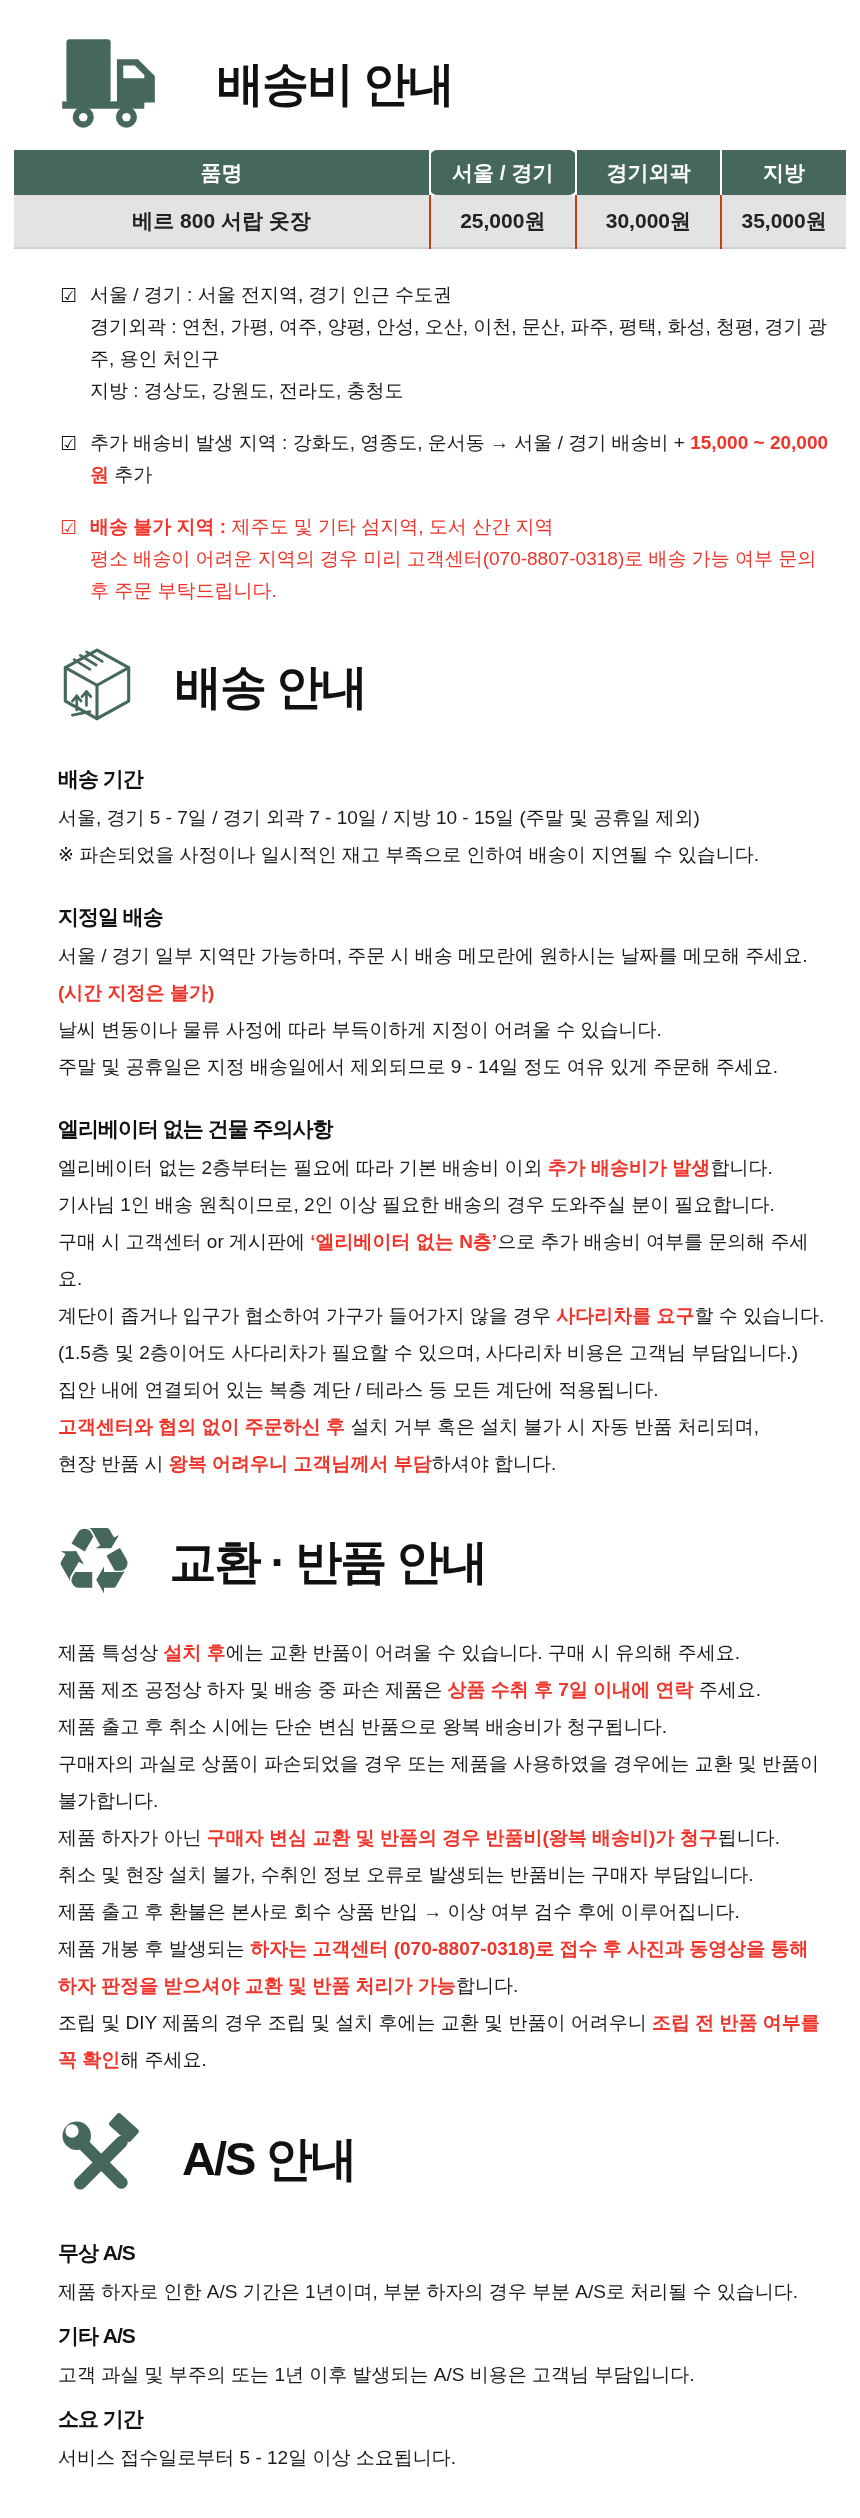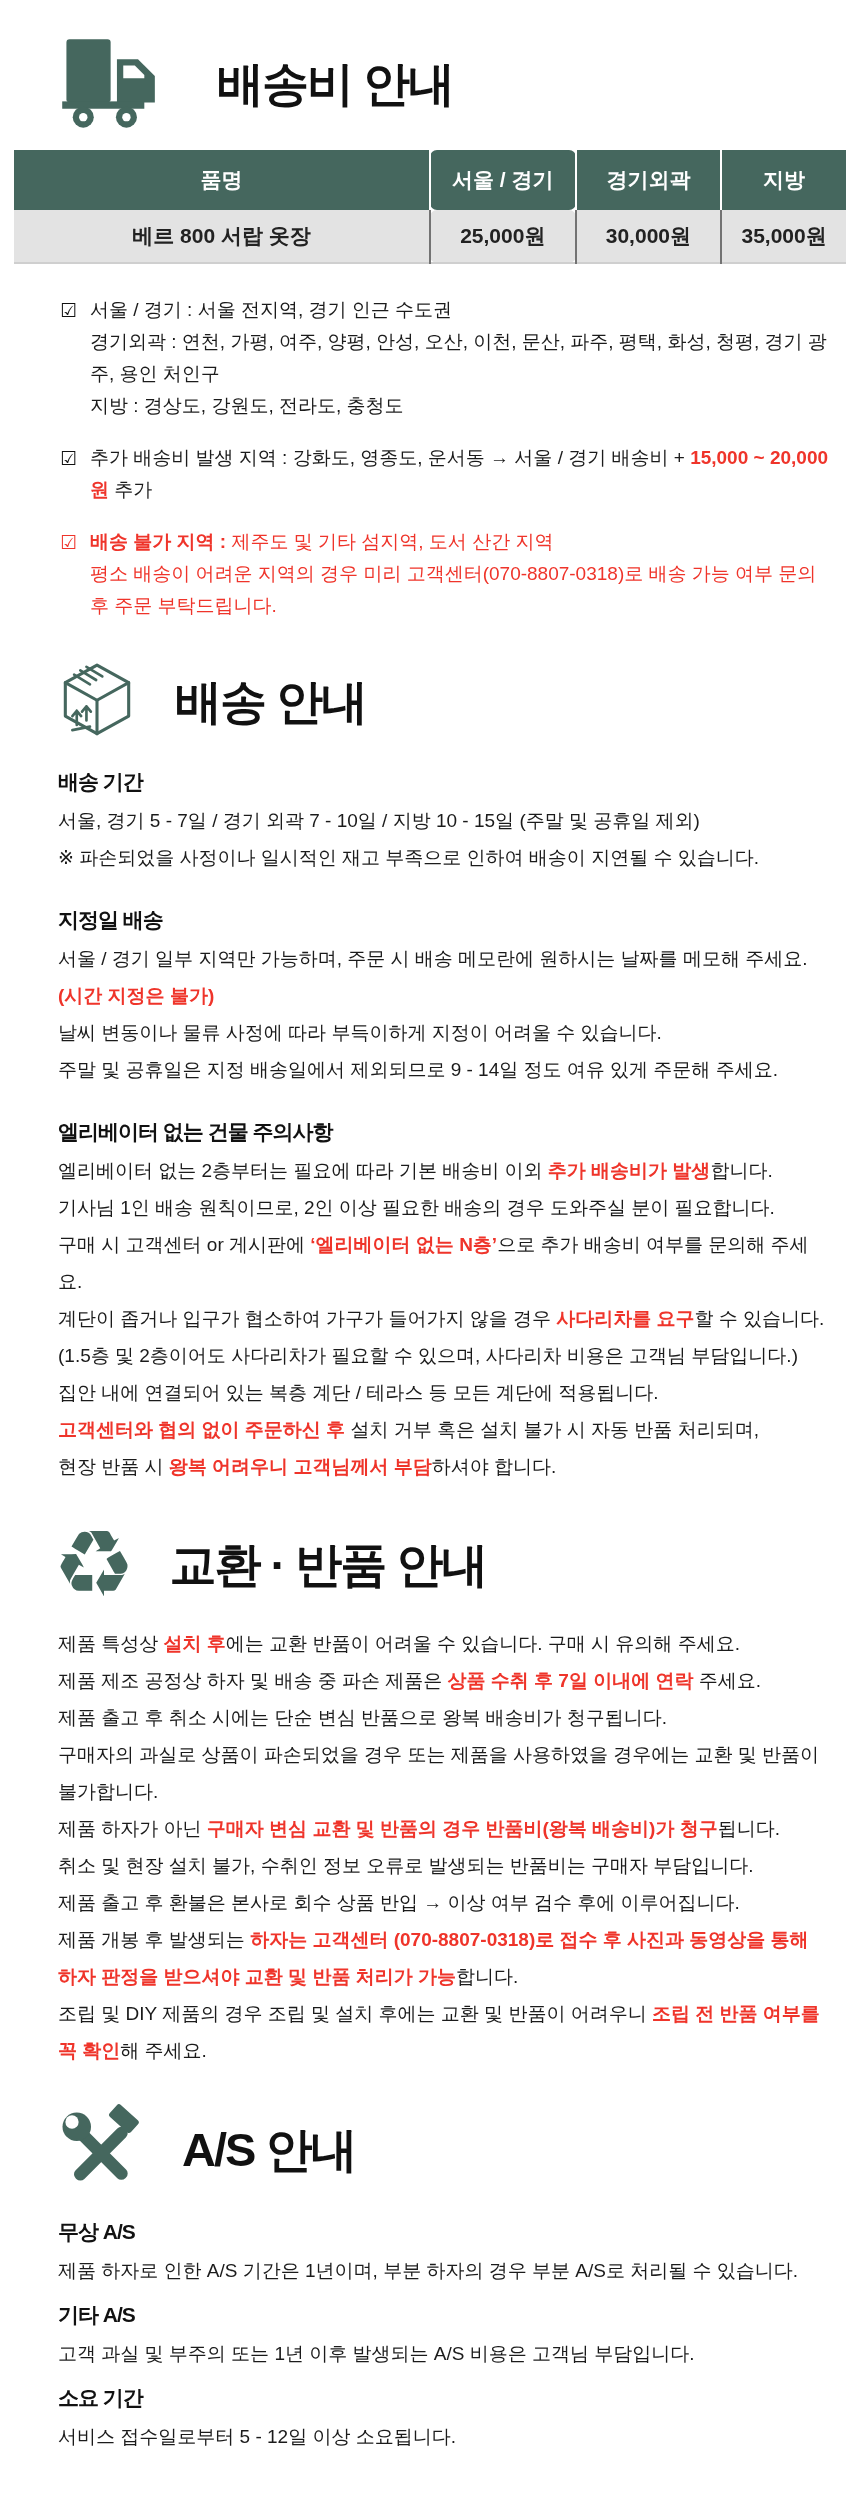--- a/index.html
+++ b/index.html
@@ -33,43 +33,43 @@
 
   
   .fee-table{
     width:832px;margin:16px 14px 0 14px;
     border-collapse:collapse;table-layout:fixed;
     border-bottom:2px solid #cfcfcf;
   }
   .fee-table th{
     background:var(--green);color:#fff;
     font-size:21px;font-weight:700;
-    height:60px;border-left:2px solid #fff;
+    height:45px;border-left:2px solid #fff;
   }
   .fee-table th:first-child{border-left:none;}
   .fee-table td{
     background:var(--row-bg);
     font-size:21px;font-weight:700;color:#222;
-    height:53px;text-align:center;border-left:2px solid #737373;
+    height:53px;text-align:center;border-left:2px solid #c2410c;
   }
   .fee-table td:first-child{border-left:none;}
   .col-0{width:50%;} .col-1{width:17.5%;border-radius:7px;} .col-2{width:17.5%;} .col-3{width:15%;}
 
   
   .notes{margin:30px 30px 0 60px;font-size:19px;line-height:32px;}
   .notes .line{position:relative;padding-left:30px;}
   .notes .line .chk{
     position:absolute;left:0;top:0;font-size:19px;font-weight:700;color:#111;
     font-family:"DejaVu Sans",sans-serif;
   }
   .notes .line .chk.red{color:var(--red);}
   .notes .line.gap{margin-top:20px;}
 
   
-  .body-text{margin:14px 30px 0 58px;font-size:19px;}
+  .body-text{margin:26px 30px 0 58px;font-size:19px;}
   .body-text .line{line-height:37px;}
   .body-text .line.h{
     font-size:21px;font-weight:800;letter-spacing:-1px;color:#111;
     margin-top:24px;line-height:40px;
   }
   .body-text .line.h:first-child{margin-top:0;}
   .body-text.tight .line.h{margin-top:6px;}
 
   .s-b{font-weight:400;margin-top:13px;}
   .s-r{color:var(--red);}

